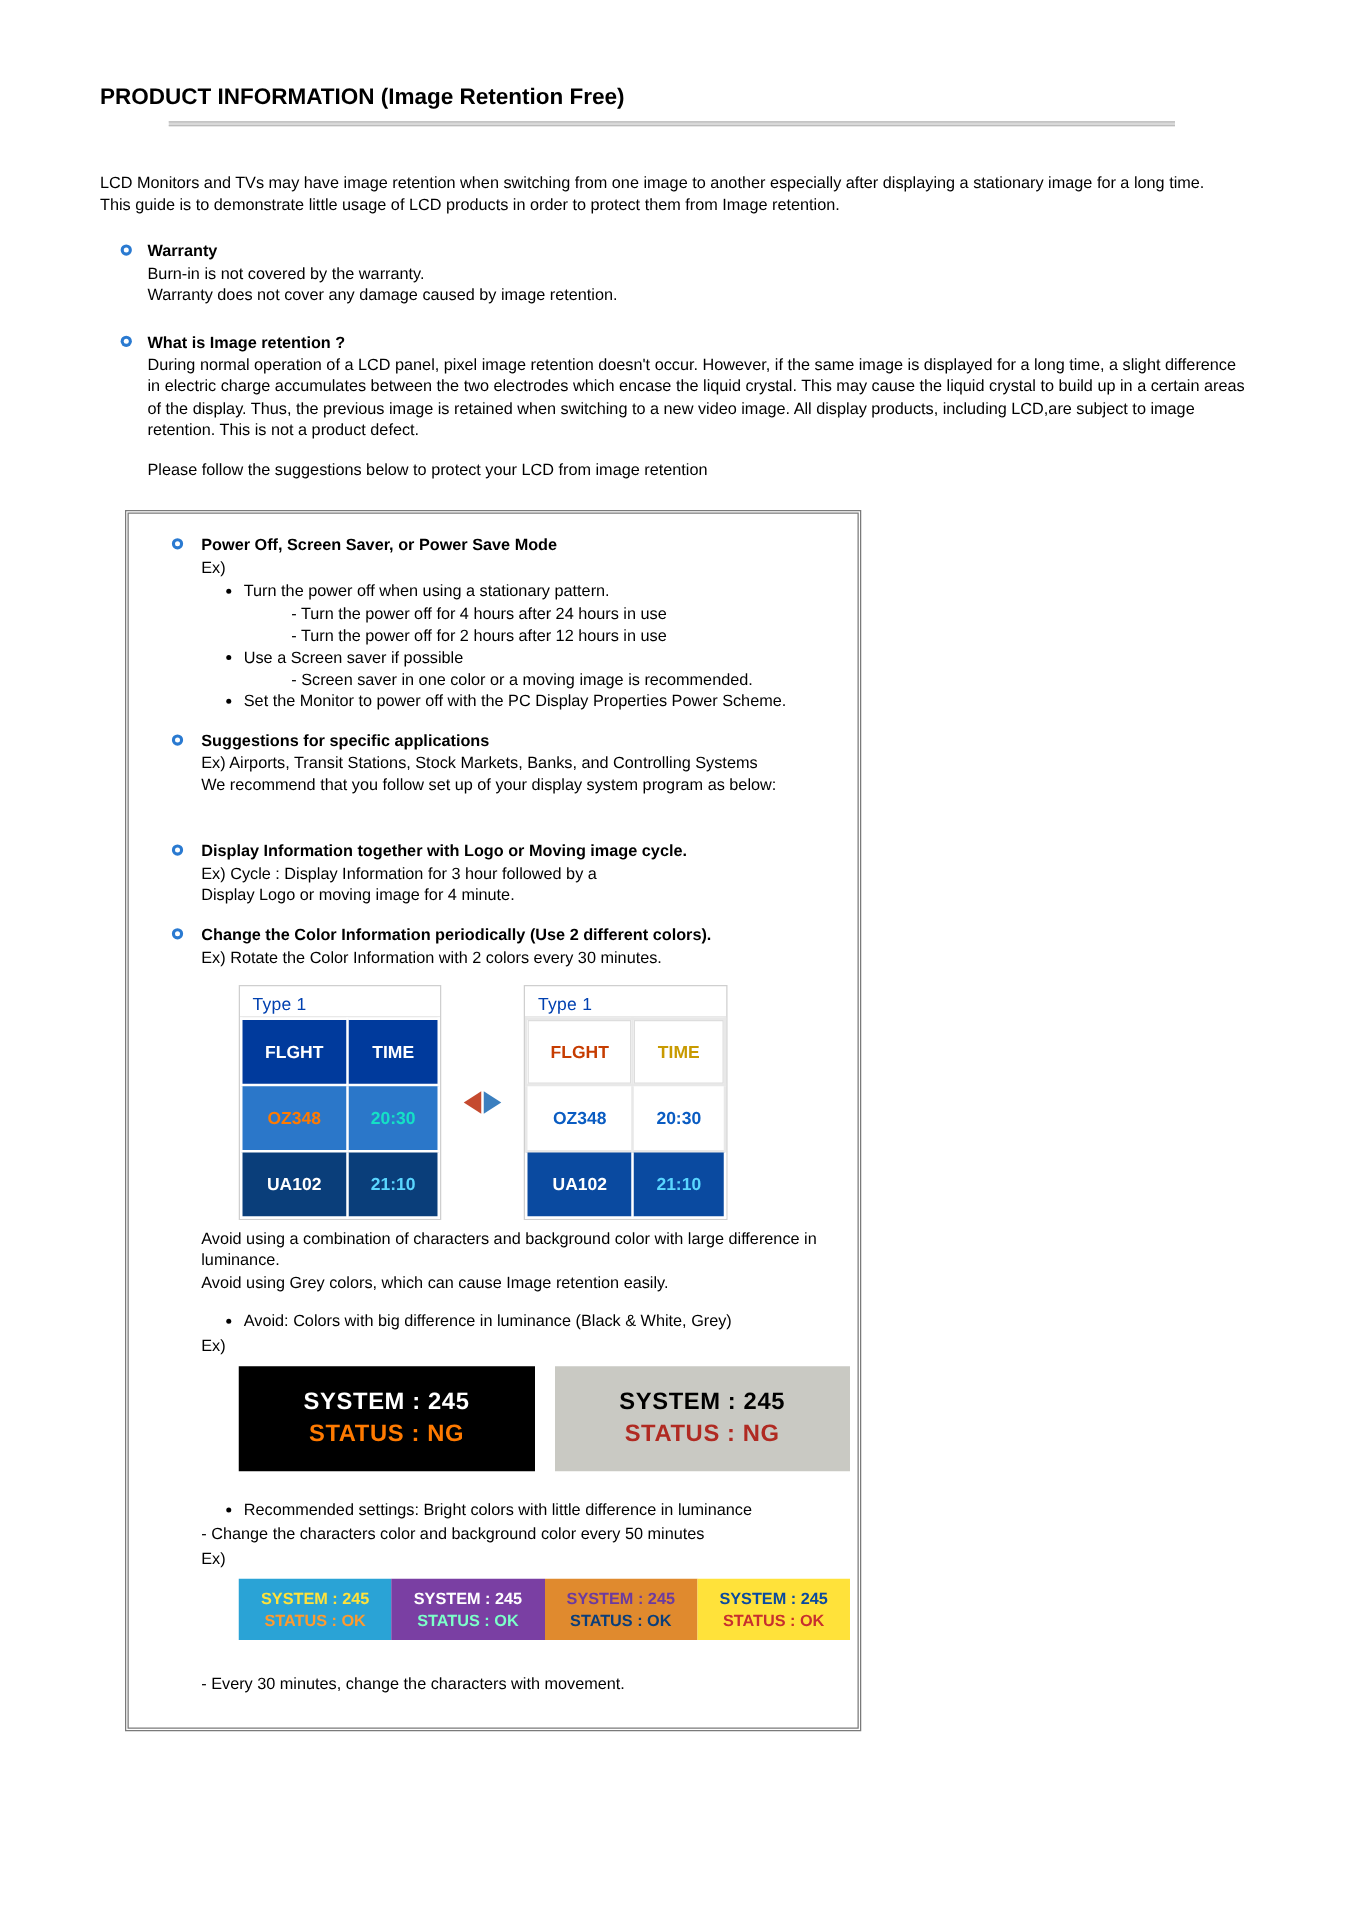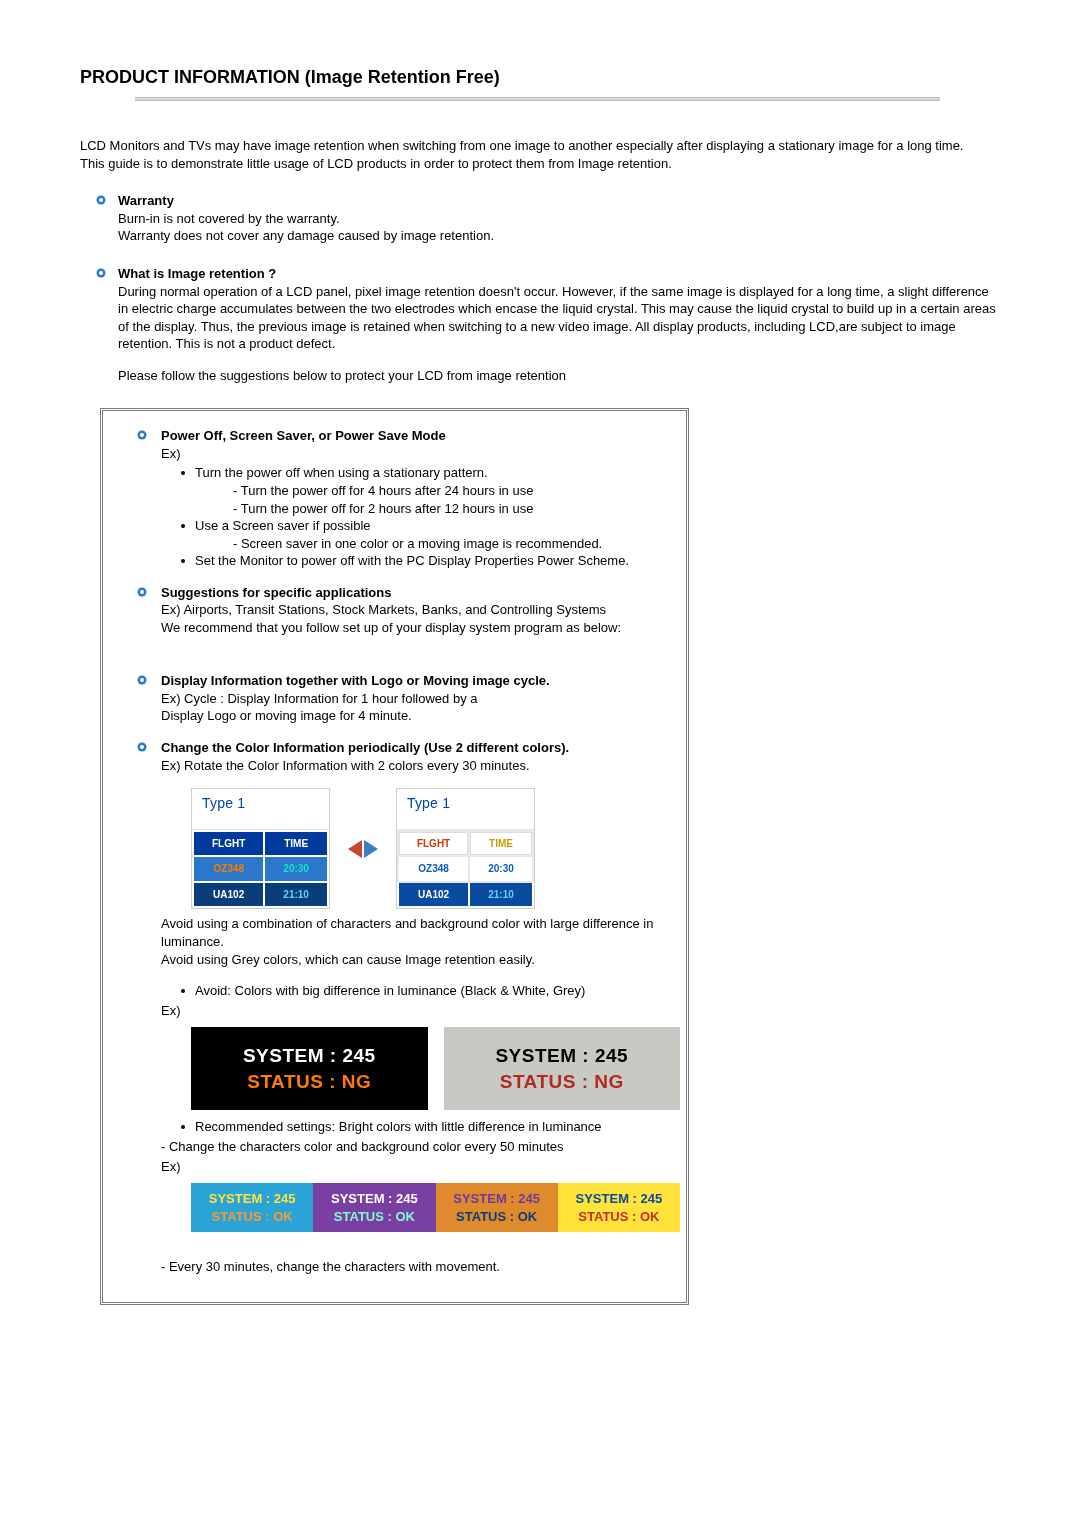--- a/index.html
+++ b/index.html
@@ -107,34 +107,34 @@
     gap: 18px;
     margin: 14px 0 6px 30px;
   }
   .type1-block {
     border: 1px solid #cfcfcf;
     background: #fff;
   }
   .type1-caption {
     color: #0040b0;
     font-size: 14px;
-    padding: 5px 10px 16px 10px;
+    padding: 5px 10px 0 10px;
     font-family: Arial, sans-serif;
     border-bottom: 1px solid #e2e2e2;
     letter-spacing: 0.2px;
   }
   .type1-table {
     border-collapse: collapse;
   }
   .type1-table td {
     border: 2px solid #ffffff;
-    padding: 5px 18px;
+    padding: 16px 18px;
     font-weight: bold;
     text-align: center;
-    font-size: 10px;
+    font-size: 14px;
     font-family: Arial, sans-serif;
   }
   .t1a .hdr { background:#003a9c; color:#fff; }
   .t1a .row1 td:first-child { background:#2b77c9; color:#ff7a00; }
   .t1a .row1 td:last-child  { background:#2b77c9; color:#15e0c6; }
   .t1a .row2 td:first-child { background:#0a3e7a; color:#0a3e7a; color:#ffffff; }
   .t1a .row2 td:last-child  { background:#0a3e7a; color:#5ad6ff; }
   .t1a .row2 td:first-child { color:#ffffff; }
 
   .t1b .hdr td:first-child { background:#ffffff; color:#c63c00; }
@@ -290,21 +290,21 @@
         </div>
 
         <div class="sec" style="margin-top:36px">
           <span class="bullet-icon">
             <svg width="10" height="10">
                 <circle cx="5" cy="5" r="4.5" fill="#2a7ad1"></circle>
                 <circle cx="5" cy="5" r="2" fill="#fff"></circle>
               </svg>
           </span>
           <div class="sec-title">Display Information together with Logo or Moving image cycle.</div>
-          <div>Ex) Cycle : Display Information for 1 hour followed by a</div>
+          <div>Ex) Cycle : Display Information for 3 hour followed by a</div>
           <div>Display Logo or moving image for 4 minute.</div>
         </div>
 
         <div class="sec">
           <span class="bullet-icon">
             <svg width="10" height="10">
                 <circle cx="5" cy="5" r="4.5" fill="#2a7ad1"></circle>
                 <circle cx="5" cy="5" r="2" fill="#fff"></circle>
               </svg>
           </span>
@@ -367,21 +367,21 @@
             <div class="avoid-panel avoid-a">
               <div class="line1">SYSTEM : 245</div>
               <div class="line2">STATUS : NG</div>
             </div>
             <div class="avoid-panel avoid-b">
               <div class="line1">SYSTEM : 245</div>
               <div class="line2">STATUS : NG</div>
             </div>
           </div>
 
-          <ul class="dash" style="margin-top:8px">
+          <ul class="dash" style="margin-top:22px">
             <li><span>Recommended settings: Bright colors with little difference in luminance</span></li>
           </ul>
           <div class="plain-dash">
               <div>Change the characters color and background color every 50 minutes</div>
             </div>
           <div>Ex)</div>
           <div class="rec-strip">
             <div class="rec-cell c1">
               <span class="l1">SYSTEM : 245</span>
               <span class="l2">STATUS : OK</span>

